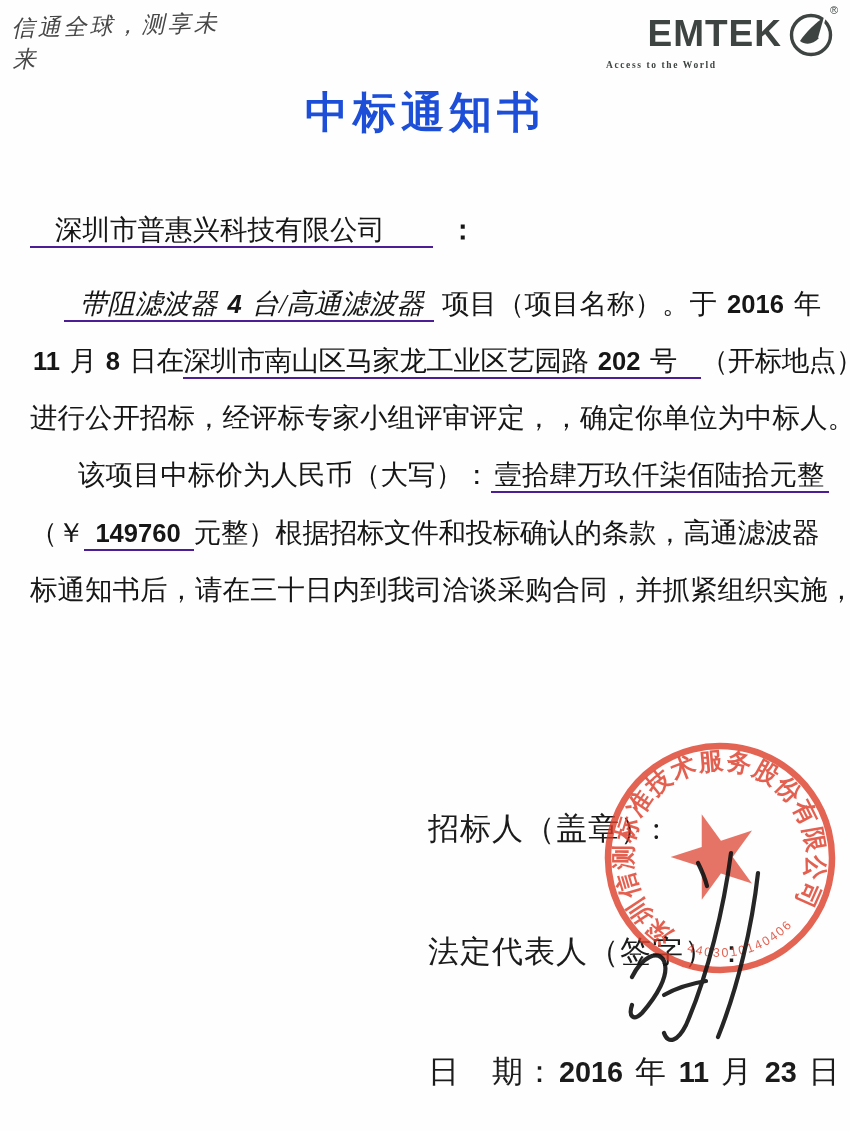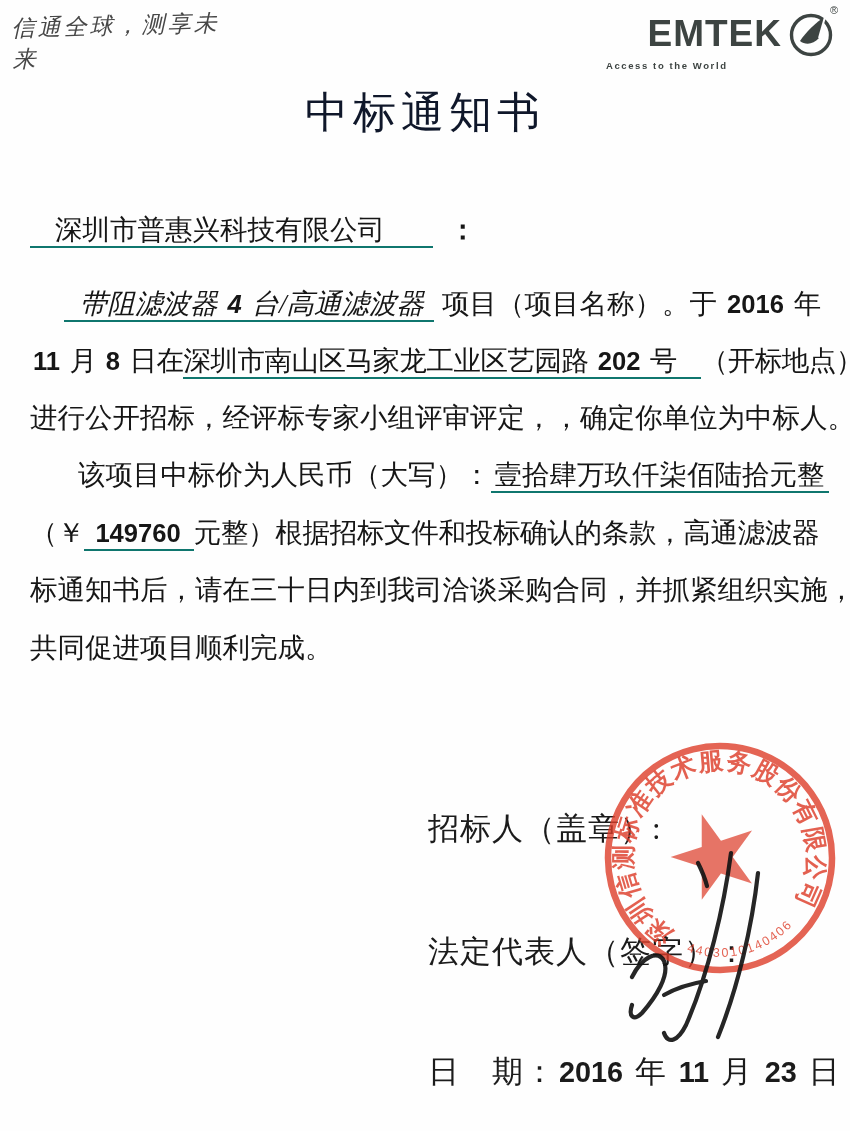--- a/index.html
+++ b/index.html
@@ -21,34 +21,34 @@
     font-size:37px;letter-spacing:1px;color:#3d4442;line-height:1;
     transform:scaleY(1.02);
   }
   .logo-icon{width:50px;height:50px;display:inline-block;}
   .reg{
     position:absolute;right:-2px;top:-4px;
     font-family:"Liberation Sans",sans-serif;font-size:11px;color:#3d4442;
   }
   .tagline{
     margin-top:2px;padding-right:6px;
-    font-family:Liberation Sans, sans-serif;font-size:9.5px;font-weight:700;
+    font-family:Liberation Serif, serif;font-size:9.5px;font-weight:700;
     letter-spacing:1.6px;color:#3d4442;
   }
   
   .title{
     position:absolute;left:0;right:0;top:84px;margin:0;text-align:center;
-    font-size:43px;font-weight:400;letter-spacing:5px;color:#0f172a;
+    font-size:43px;font-weight:700;letter-spacing:5px;color:#1d4ed8;
   }
   
   .line{
     position:absolute;left:30px;right:26px;
     font-size:27.5px;letter-spacing:0;white-space:nowrap;color:#161616;
   }
-  .ul{border-bottom:2px solid #0f766e;padding-bottom:1px;}
+  .ul{border-bottom:2px solid #4c1d95;padding-bottom:1px;}
   .l1{top:212px;}
   .l1 .ul{padding-left:25px;padding-right:48px;}
   .l1 .colon{margin-left:16px;font-weight:700;}
   .l2{top:286px;}
   .l2 .ul{margin-left:34px;padding-left:16px;padding-right:10px;font-style:italic;}
   .l2 .rest{margin-left:8px;}
   .l3{top:343px;letter-spacing:-0.5px;}
   .l3 .ul{padding-right:24px;}
   .l4{top:400px;}
   .l5{top:457px;margin-left:48px;}
@@ -113,21 +113,20 @@
 
   <div class="line l5">
     <span>该项目中标价为人民币（大写）：</span><span class="ul">壹拾肆万玖仟柒佰陆拾元整</span>
   </div>
 
   <div class="line l6">
     <span>（￥</span><span class="ul"><span class="num">149760</span></span><span>元整）根据招标文件和投标确认的条款，高通滤波器</span>
   </div>
 
   <div class="line l7">标通知书后，请在三十日内到我司洽谈采购合同，并抓紧组织实施，</div>
-  <div class="line l8">共同促进项目顺利完成。</div>
 
   <div class="sig-label bidder">招标人（盖章）:</div>
   <div class="sig-label legal">法定代表人（签字）：</div>
   <div class="sig-label dateline">
     <span>日　期：</span><span><span class="num">2016</span> 年 <span class="num">11</span> 月 <span class="num">23</span> 日</span>
   </div>
 
   <div class="seal">
     <svg viewBox="0 0 264 274" width="264" height="274">
       <g transform="rotate(-14 132 134)" opacity="0.88">

